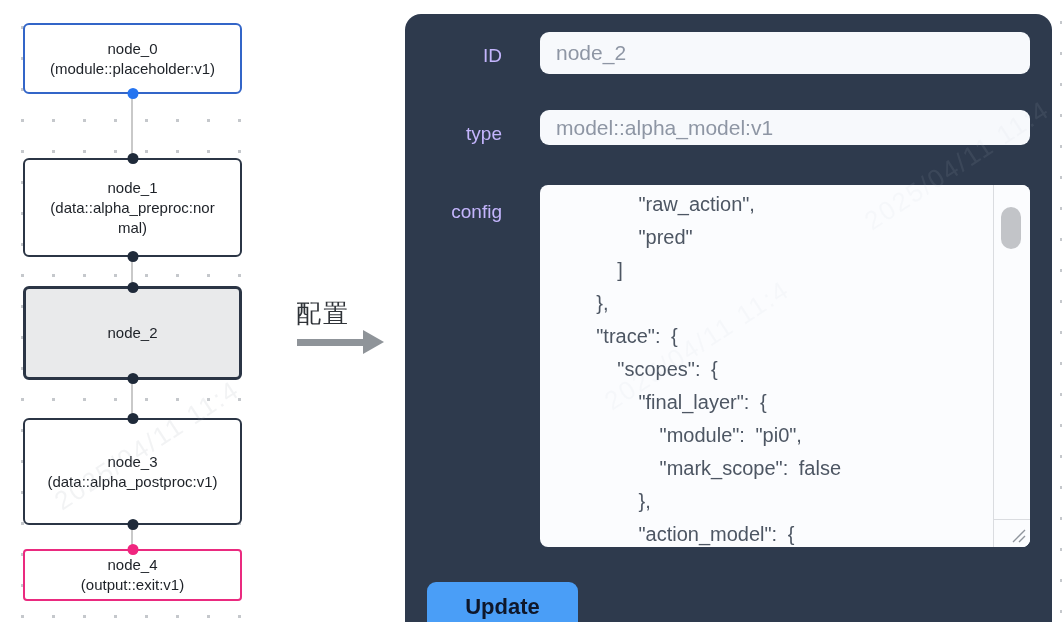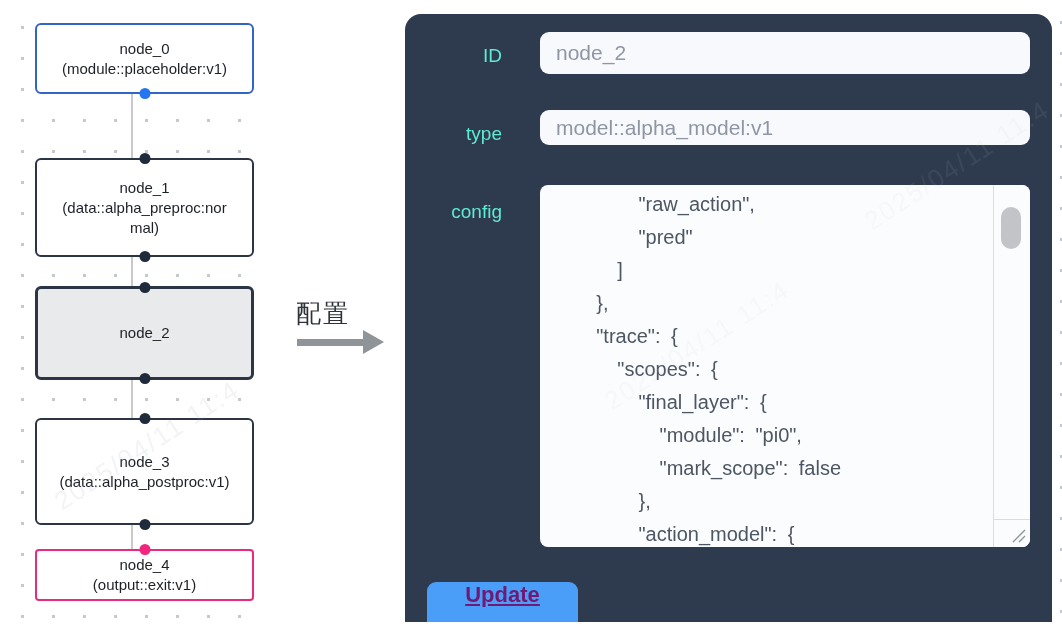--- a/index.html
+++ b/index.html
@@ -13,21 +13,21 @@
     background-image:radial-gradient(circle,#c5c8cc 1.5px,rgba(0,0,0,0) 1.8px);
     background-size:31px 31px;background-position:7px 12px;
   }
   .right-canvas{
     position:absolute;left:390px;top:0;width:672px;height:622px;
     background-image:radial-gradient(circle,#c5c8cc 1.5px,rgba(0,0,0,0) 1.8px);
     background-size:31px 31px;background-position:5px 7px;
   }
   
   .node{
-    position:absolute;left:35px;width:219px;box-sizing:border-box;background:#fff;
+    position:absolute;left:23px;width:219px;box-sizing:border-box;background:#fff;
     border:2px solid #2b3545;border-radius:6px;
     display:flex;flex-direction:column;align-items:center;justify-content:center;
     text-align:center;font-size:15px;line-height:20px;color:#1d2127;
     padding:20px 20px;word-break:break-all;
   }
   .node--input{border-color:#3365c8}
   .node--selected{background:#e9eaeb;border-width:3px}
   .node--output{border-color:#ea2a7f;border-radius:4px}
   .port{position:absolute;width:11px;height:11px;border-radius:50%;background:#1f2a3a;left:50%;transform:translateX(-50%)}
   .port--top{top:-7px}.port--bottom{bottom:-7px}
@@ -36,21 +36,21 @@
   
   .annotation-label{position:absolute;left:296px;top:297px;font-size:25px;color:#2f3338;letter-spacing:2px}
   .arrow-shaft{position:absolute;left:297px;top:339px;width:66px;height:7px;background:#8f9499}
   .arrow-head{position:absolute;left:363px;top:330px;width:0;height:0;
     border-top:12px solid transparent;border-bottom:12px solid transparent;border-left:21px solid #8f9499}
   
   .panel{
     position:absolute;left:15px;top:14px;width:647px;height:608px;
     background:#2e3a4d;border-radius:16px 16px 0 0;overflow:hidden;
   }
-  .field-label{position:absolute;left:0;width:97px;text-align:right;font-size:19px;color:#5eead4}
+  .field-label{position:absolute;left:0;width:97px;text-align:right;font-size:19px;color:#c4b5fd}
   .lbl-id{top:31px}.lbl-type{top:109px}.lbl-config{top:187px}
   .panel-input{
     position:absolute;left:135px;width:490px;height:42px;box-sizing:border-box;
     background:#f7f9fc;border:none;outline:none;border-radius:9px;
     font-family:"Liberation Sans",sans-serif;font-size:21px;color:#8e96a4;padding:0 16px;
   }
   .inp-id{top:18px}.inp-type{top:96px;height:35px}
   .config-box{
     position:absolute;left:135px;top:171px;width:490px;height:362px;
     background:#fbfcfe;border-radius:8px;overflow:hidden;
@@ -58,23 +58,23 @@
   .config-pre{
     margin:0;padding:3px 0 0 14px;font-family:"Liberation Sans",sans-serif;
     font-size:20px;line-height:33px;color:#4d5663;white-space:pre;word-spacing:5px;
   }
   .config-scrollbar{position:absolute;top:0;right:0;bottom:0;width:36px;border-left:1px solid #dadce0;background:#fbfcfe}
   .config-thumb{position:absolute;left:7px;top:22px;width:20px;height:42px;border-radius:10px;background:#c2c4c8}
   .config-corner{position:absolute;right:0;bottom:0;width:36px;height:27px;border-top:1px solid #dadce0;background:#fbfcfe}
   .config-corner svg{position:absolute;right:3px;bottom:3px}
   .update-btn{
     position:absolute;left:22px;top:568px;width:151px;height:54px;box-sizing:border-box;
-    background:#4a9ef7;color:#701a75;border:none;border-radius:9px;
+    background:#4a9ef7;color:#0f172a;border:none;border-radius:9px;
     font-family:"Liberation Sans",sans-serif;font-size:22px;font-weight:bold;
-    display:flex;align-items:flex-start;justify-content:center;padding-top:0;cursor:pointer;text-decoration:underline;
+    display:flex;align-items:flex-start;justify-content:center;padding-top:12px;cursor:pointer;
   }
   
   .wm{position:absolute;font-size:26px;white-space:nowrap;transform:rotate(-33deg);
       color:#9aa2ae;opacity:.12;pointer-events:none;z-index:50;letter-spacing:2px}
   .wm--on-dark{color:#c3cad6;opacity:.09}
 </style>
 </head>
 <body>
 
 <div class="left-canvas">

